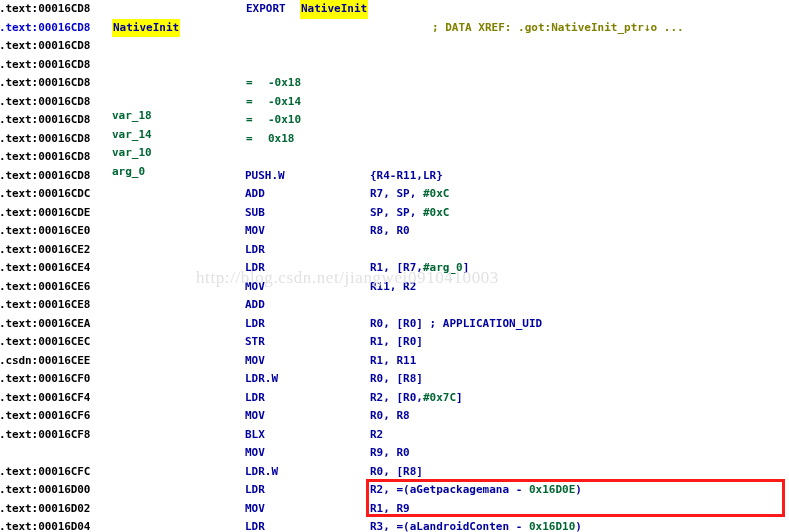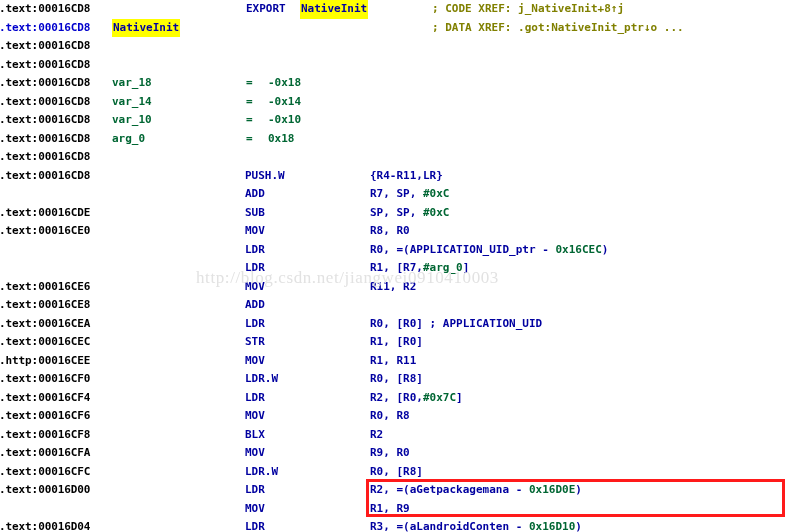--- a/index.html
+++ b/index.html
@@ -59,21 +59,21 @@
   .lbl {
     position: absolute;
     left: 112px;
     top: 0;
   }
   .lbl.hl {
     background: #ffff00;
     color: #0000a0;
     padding: 0 1px;
   }
-  .lbl.var { color: #006633; }
+  .lbl.var { color: #006633; margin-top: 33px; }
 
   .eq {
     position: absolute;
     left: 246px;
     top: 0;
     color: #006633;
   }
   .eqval {
     position: absolute;
     left: 268px;
@@ -137,21 +137,20 @@
 
 <div id="screen">
 
   <div class="watermark">http://blog.csdn.net/jiangwei0910410003</div>
 
   <div class="listing" id="listing">
       <div class="row">
         <span class="addr">.text:00016CD8</span>
         <span class="kw">EXPORT</span>
         <span class="kwname">NativeInit</span>
-        <span class="xref">; CODE XREF: j_NativeInit+8↑j</span>
       </div>
       <div class="row">
         <span class="addr target">.text:00016CD8</span>
         <span class="lbl hl">NativeInit</span>
         <span class="xref">; DATA XREF: .got:NativeInit_ptr↓o ...</span>
       </div>
       <div class="row">
         <span class="addr">.text:00016CD8</span>
       </div>
       <div class="row">
@@ -183,38 +182,40 @@
       </div>
       <div class="row">
         <span class="addr">.text:00016CD8</span>
       </div>
       <div class="row">
         <span class="addr">.text:00016CD8</span>
         <span class="mnem">PUSH.W</span>
         <span class="ops">{R4-R11,LR}</span>
       </div>
       <div class="row">
+        <span class="addr">.text:00016CDC</span>
         <span class="mnem">ADD</span>
         <span class="ops">R7, SP, <span class="num">#0xC</span></span>
       </div>
       <div class="row">
         <span class="addr">.text:00016CDE</span>
         <span class="mnem">SUB</span>
         <span class="ops">SP, SP, <span class="num">#0xC</span></span>
       </div>
       <div class="row">
         <span class="addr">.text:00016CE0</span>
         <span class="mnem">MOV</span>
         <span class="ops">R8, R0</span>
       </div>
       <div class="row">
-        <span class="mnem">LDR</span>
-        <span class="ops">R0, =(APPLICATION_UID_ptr - <span class="num">0x16CEC</span>)</span>
-      </div>
-      <div class="row">
+        <span class="addr">.text:00016CE2</span>
+        <span class="mnem">LDR</span>
+      </div>
+      <div class="row">
+        <span class="addr">.text:00016CE4</span>
         <span class="mnem">LDR</span>
         <span class="ops">R1, [R7,<span class="num">#arg_0</span>]</span>
       </div>
       <div class="row">
         <span class="addr">.text:00016CE6</span>
         <span class="mnem">MOV</span>
         <span class="ops">R11, R2</span>
       </div>
       <div class="row">
         <span class="addr">.text:00016CE8</span>
@@ -224,21 +225,21 @@
         <span class="addr">.text:00016CEA</span>
         <span class="mnem">LDR</span>
         <span class="ops">R0, [R0] <span class="cmt-blue">; APPLICATION_UID</span></span>
       </div>
       <div class="row">
         <span class="addr">.text:00016CEC</span>
         <span class="mnem">STR</span>
         <span class="ops">R1, [R0]</span>
       </div>
       <div class="row">
-        <span class="addr">.http:00016CEE</span>
+        <span class="addr">.csdn:00016CEE</span>
         <span class="mnem">MOV</span>
         <span class="ops">R1, R11</span>
       </div>
       <div class="row">
         <span class="addr">.text:00016CF0</span>
         <span class="mnem">LDR.W</span>
         <span class="ops">R0, [R8]</span>
       </div>
       <div class="row">
         <span class="addr">.text:00016CF4</span>
@@ -249,35 +250,35 @@
         <span class="addr">.text:00016CF6</span>
         <span class="mnem">MOV</span>
         <span class="ops">R0, R8</span>
       </div>
       <div class="row">
         <span class="addr">.text:00016CF8</span>
         <span class="mnem">BLX</span>
         <span class="ops">R2</span>
       </div>
       <div class="row">
-        <span class="addr">.text:00016CFA</span>
         <span class="mnem">MOV</span>
         <span class="ops">R9, R0</span>
       </div>
       <div class="row">
         <span class="addr">.text:00016CFC</span>
         <span class="mnem">LDR.W</span>
         <span class="ops">R0, [R8]</span>
       </div>
       <div class="row">
         <span class="addr">.text:00016D00</span>
         <span class="mnem">LDR</span>
         <span class="ops">R2, =(aGetpackagemana - <span class="num">0x16D0E</span>)</span>
       </div>
       <div class="row">
+        <span class="addr">.text:00016D02</span>
         <span class="mnem">MOV</span>
         <span class="ops">R1, R9</span>
       </div>
       <div class="row">
         <span class="addr">.text:00016D04</span>
         <span class="mnem">LDR</span>
         <span class="ops">R3, =(aLandroidConten - <span class="num">0x16D10</span>)</span>
       </div>
     </div>
 

